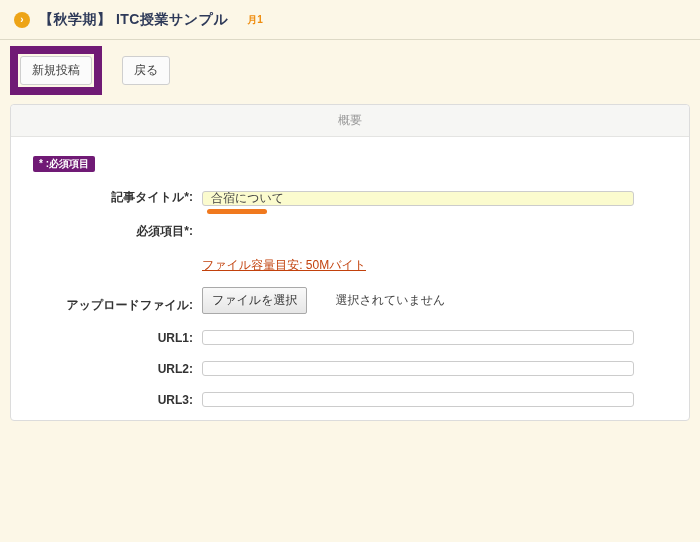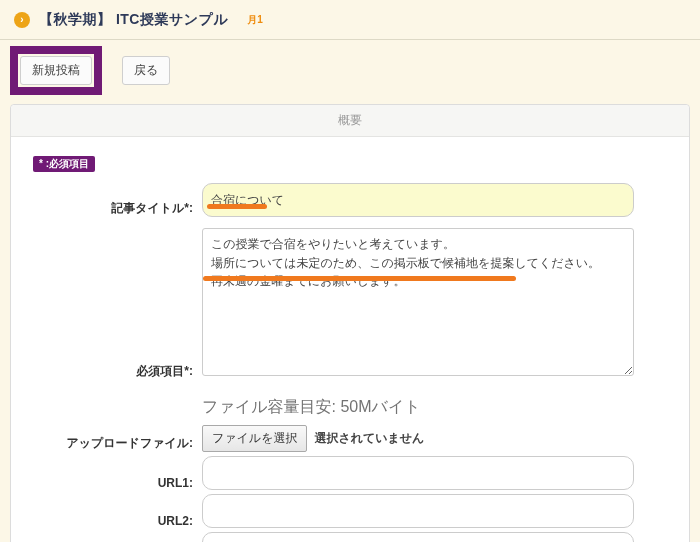--- a/index.html
+++ b/index.html
@@ -87,22 +87,22 @@
   .form-label {
     width: 170px; flex-shrink: 0;
     text-align: right;
     font-size: 12px; font-weight: bold; color: #333;
     padding-top: 6px;
     white-space: nowrap;
   }
   .form-control { margin-left: 9px; position: relative; }
 
   .text-input {
-    width: 432px; height: 34px;
-    border: 1px solid #ccc; border-radius: 10px;
+    width: 432px; height: 15px;
+    border: 1px solid #ccc; border-radius: 3px;
     padding: 3px 8px;
     font-size: 12px; color: #444;
     font-family: inherit;
     background: #fff;
   }
   .text-input.yellow { background: #fbfbce; }
 
   .content-textarea {
     width: 432px; height: 148px;
     border: 1px solid #ccc; border-radius: 3px;
@@ -116,34 +116,34 @@
   .underline-annotation {
     position: absolute;
     height: 5px;
     background: #f0791e;
     border-radius: 3px;
     pointer-events: none;
   }
   .title-underline { left: 5px; top: 21px; width: 60px; }
   .content-underline { left: 1px; top: 48px; width: 313px; }
 
-  .upload-hint { font-size: 16px; color: #737373; padding-top: 6px; }
-  .file-row { margin-top: 7px; display: flex; align-items: center; }
+  .upload-hint { font-size: 12px; color: #c2410c; padding-top: 6px; text-decoration: underline; }
+  .file-row { margin-top: 13px; display: flex; align-items: center; gap: 21px; }
   .file-button {
     background: linear-gradient(#f9f9f9, #e6e6e6);
     border: 1px solid #a9a9a9;
     border-radius: 2px;
     padding: 4px 9px;
     font-size: 12px; color: #333;
     cursor: pointer;
     font-family: inherit;
   }
-  .file-status { font-size: 12px; color: #444; margin-left: 7px; font-weight: bold; }
-
-  .url-row { margin-top: 4px; }
+  .file-status { font-size: 12px; color: #444; margin-left: 7px; }
+
+  .url-row { margin-top: 12px; }
   .url-row .form-label { padding-top: 5px; }
 </style>
 </head>
 <body>
 
 <div class="page-header">
   <span class="circle-icon">›</span>
   <span class="page-title">【秋学期】 ITC授業サンプル</span>
   <span class="period-badge">月1</span>
 </div>
@@ -167,26 +167,20 @@
       <div class="form-label">記事タイトル*:</div>
       <div class="form-control">
         <input type="text" class="text-input yellow" value="合宿について" style="">
         <div class="underline-annotation title-underline"></div>
       </div>
     </div>
 
     
     <div class="form-row">
       <div class="form-label">必須項目*:</div>
-      <div class="form-control">
-        <textarea class="content-textarea" style="">この授業で合宿をやりたいと考えています。
-場所については未定のため、この掲示板で候補地を提案してください。
-再来週の金曜までにお願いします。</textarea>
-        <div class="underline-annotation content-underline"></div>
-      </div>
     </div>
 
     
     <div class="form-row">
       <div class="form-label">アップロードファイル:</div>
       <div class="form-control">
         <div class="upload-hint">ファイル容量目安: 50Mバイト</div>
         <div class="file-row">
           <button class="file-button">ファイルを選択</button>
           <span class="file-status">選択されていません</span>

